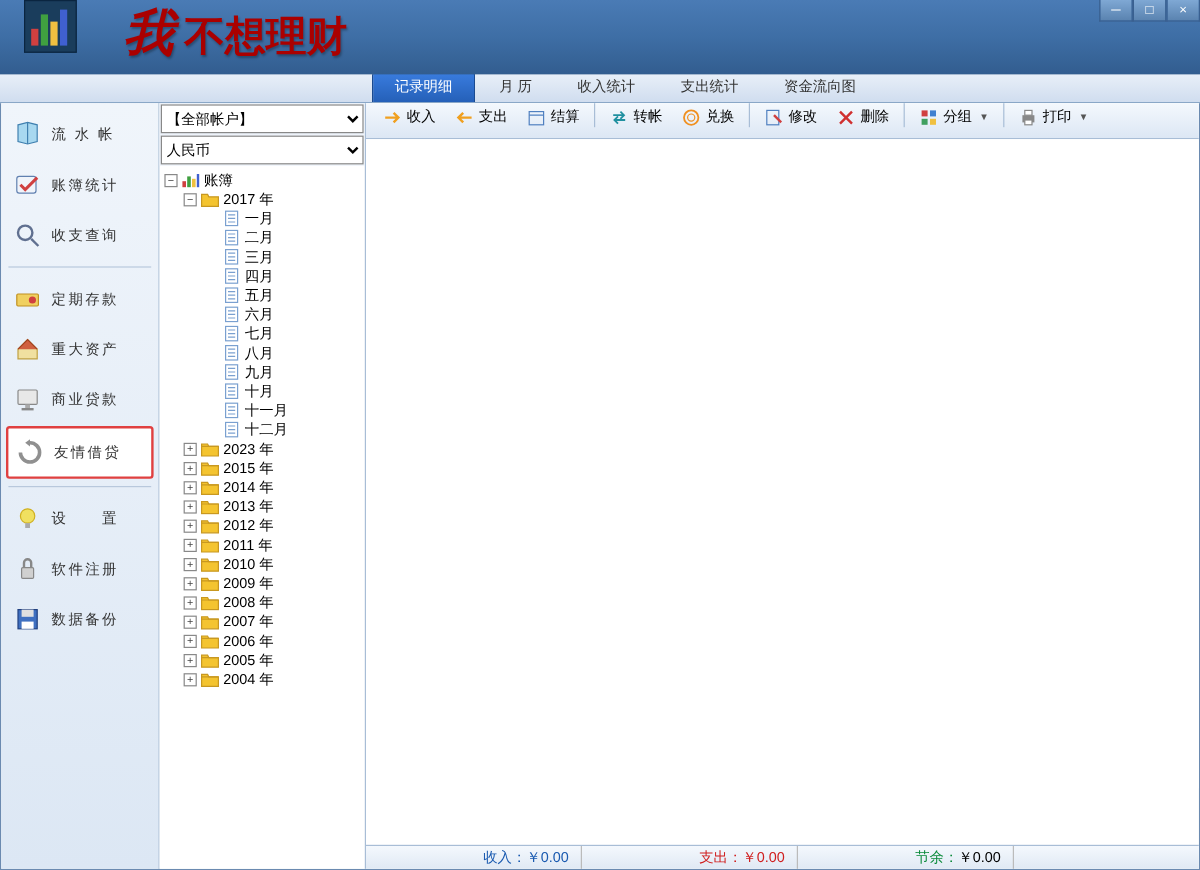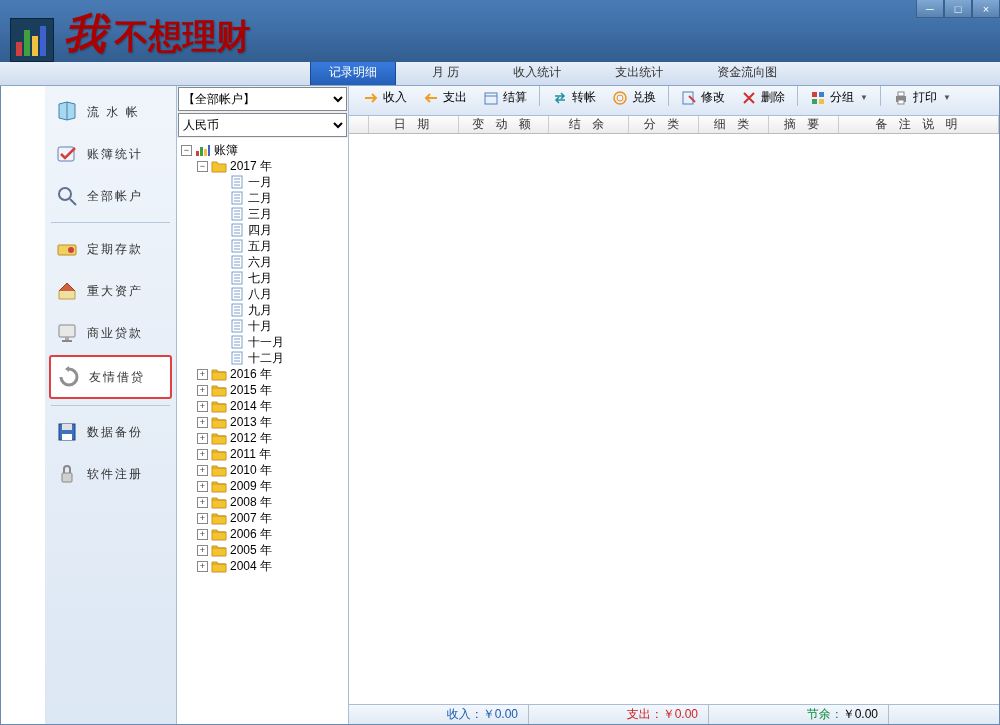--- a/index.html
+++ b/index.html
@@ -1,36 +1,36 @@
 <!DOCTYPE html>
 <html><head>
 <meta charset="utf-8">
 <style>
 * { box-sizing: border-box; margin: 0; padding: 0; }
 body { font-family: "Microsoft YaHei", SimSun, sans-serif; font-size: 12px; background: #fff; width: 1000px; height: 725px; overflow: hidden; }
 
 
-.titlebar { height: 62px; background: linear-gradient(to bottom, #4a7bb5 0%, #3e6ea5 50%, #325d8f 100%); display: flex; align-items: flex-end; padding-left: 10px; position: relative; }
+.titlebar { height: 62px; background: linear-gradient(to bottom, #4a7bb5 0%, #3e6ea5 50%, #325d8f 100%); display: flex; align-items: flex-start; padding-left: 20px; position: relative; gap: 29px; }
 .titlebar .logo { width: 44px; height: 44px; background: #1a3d5c; border: 1px solid #0a2540; display: flex; align-items: center; justify-content: center; margin-right: 10px; }
 .titlebar .logo svg { width: 36px; height: 36px; }
 .titlebar .apptitle { color: #a00; font-size: 34px; font-weight: bold; font-family: "KaiTi", "STKaiti", serif; text-shadow: 1px 1px 2px rgba(0,0,0,0.3); }
 .titlebar .apptitle .wo { font-size: 42px; font-style: italic; }
 .window-controls { position: absolute; right: 0; top: 0; display: flex; }
 .window-controls div { width: 28px; height: 18px; background: linear-gradient(to bottom, #7fa8d4, #5a83b0); border: 1px solid #3a6090; border-top: none; display: flex; align-items: center; justify-content: center; color: #fff; font-size: 11px; cursor: pointer; }
 
 
 .tabbar { height: 24px; background: linear-gradient(to bottom, #e8eff8, #d0ddef); border-bottom: 1px solid #8aa7c7; display: flex; align-items: flex-end; padding-left: 310px; }
-.tabbar .tab { padding: 4px 18px; background: transparent; color: #333; cursor: pointer; border-radius: 4px 4px 0 0; margin-right: 18px; font-size: 12px; }
+.tabbar .tab { padding: 4px 18px; background: transparent; color: #333; cursor: pointer; border-radius: 4px 4px 0 0; margin-right: 2px; font-size: 12px; }
 .tabbar .tab.active { background: linear-gradient(to bottom, #3a7de0, #2560b8); color: #fff; border: 1px solid #1a4a90; border-bottom: none; }
 
 
 .main { display: flex; height: calc(725px - 62px - 24px); border: 1px solid #6b8ab0; border-top: none; }
 
 
-.sidebar { width: 132px; background: linear-gradient(to bottom, #f0f5fb, #dce7f4); border-right: 1px solid #a8bdd6; padding: 6px 4px; display: flex; flex-direction: column; gap: 2px; overflow-y: auto; margin-left: 44px; }
+.sidebar { width: 132px; background: linear-gradient(to bottom, #f0f5fb, #dce7f4); border-right: 1px solid #a8bdd6; padding: 6px 4px; display: flex; flex-direction: column; gap: 2px; overflow-y: auto; }
 .sidebar-item { display: flex; align-items: center; padding: 8px 6px; cursor: pointer; border-radius: 3px; gap: 8px; }
 .sidebar-item.selected { background: #fff; border: 2px solid #e04040; }
 .sidebar-item .icon { width: 24px; height: 24px; flex-shrink: 0; display: flex; align-items: center; justify-content: center; }
 .sidebar-item .label { font-size: 12px; color: #333; letter-spacing: 2px; }
 .sidebar-sep { height: 1px; background: #b8c8dc; margin: 4px 2px; }
 
 
 .treepanel { width: 172px; border-right: 1px solid #a8bdd6; display: flex; flex-direction: column; background: #fff; }
 .treepanel select { width: 100%; height: 24px; font-size: 12px; border: 1px solid #888; background: #fff; }
 .treepanel .combo-wrap { padding: 1px; background: #e8eff8; }
@@ -109,21 +109,21 @@
         </span>
       <span class="label">账簿统计</span>
     </div>
     <div class="sidebar-item">
       <span class="icon">
           <svg width="24" height="24" viewBox="0 0 24 24">
             <circle cx="10" cy="10" r="6" fill="none" stroke="#607090" stroke-width="2"></circle>
             <line x1="15" y1="15" x2="21" y2="21" stroke="#607090" stroke-width="2"></line>
           </svg>
         </span>
-      <span class="label">全部帐户</span>
+      <span class="label">收支查询</span>
     </div>
     <div class="sidebar-sep"></div>
     <div class="sidebar-item">
       <span class="icon">
           <svg width="24" height="24" viewBox="0 0 24 24">
             <rect x="3" y="8" width="18" height="10" rx="1" fill="#f0d060" stroke="#c09020"></rect>
             <circle cx="16" cy="13" r="3" fill="#d04040"></circle>
           </svg>
         </span>
       <span class="label">定期存款</span>
@@ -153,35 +153,44 @@
             <path d="M12 4 A8 8 0 1 1 4 12" fill="none" stroke="#909090" stroke-width="3"></path>
             <path d="M12 1 L12 7 L8 4 Z" fill="#909090"></path>
           </svg>
         </span>
       <span class="label">友情借贷</span>
     </div>
     <div class="sidebar-sep"></div>
     <div class="sidebar-item">
       <span class="icon">
           <svg width="24" height="24" viewBox="0 0 24 24">
+            <circle cx="12" cy="10" r="6" fill="#f0e060" stroke="#d0b020"></circle>
+            <rect x="10" y="16" width="4" height="4" fill="#aaa"></rect>
+          </svg>
+        </span>
+      <span class="label">设　　置</span>
+    </div>
+    <div class="sidebar-item">
+      <span class="icon">
+          <svg width="24" height="24" viewBox="0 0 24 24">
+            <rect x="7" y="11" width="10" height="9" rx="1" fill="#d0d0d0" stroke="#888"></rect>
+            <path d="M9 11 L9 7 A3 3 0 0 1 15 7 L15 11" fill="none" stroke="#888" stroke-width="2"></path>
+          </svg>
+        </span>
+      <span class="label">软件注册</span>
+    </div>
+    <div class="sidebar-item">
+      <span class="icon">
+          <svg width="24" height="24" viewBox="0 0 24 24">
             <rect x="4" y="4" width="16" height="16" fill="#4070c0" stroke="#204080"></rect>
             <rect x="7" y="4" width="10" height="6" fill="#e0e0e0"></rect>
             <rect x="7" y="14" width="10" height="6" fill="#fff"></rect>
           </svg>
         </span>
       <span class="label">数据备份</span>
-    </div>
-    <div class="sidebar-item">
-      <span class="icon">
-          <svg width="24" height="24" viewBox="0 0 24 24">
-            <rect x="7" y="11" width="10" height="9" rx="1" fill="#d0d0d0" stroke="#888"></rect>
-            <path d="M9 11 L9 7 A3 3 0 0 1 15 7 L15 11" fill="none" stroke="#888" stroke-width="2"></path>
-          </svg>
-        </span>
-      <span class="label">软件注册</span>
     </div>
   </div>
 
   <div class="treepanel">
     <div class="combo-wrap"><select><option>【全部帐户】</option></select></div>
     <div class="combo-wrap"><select><option>人民币</option></select></div>
     <div class="tree" id="tree">
         <div class="tree-node">
           <span class="tree-toggle">−</span>
           <span class="tree-icon">
@@ -350,21 +359,21 @@
         </div>
         <div class="tree-node">
           <span class="tree-spacer" style="width:16px"></span>
           <span class="tree-toggle">+</span>
           <span class="tree-icon">
             <svg width="16" height="14" viewBox="0 0 16 14">
               <path d="M1 3 L6 3 L7 5 L15 5 L15 13 L1 13 Z" class="folder"></path>
               <path d="M1 5 L15 5" stroke="#c89820"></path>
             </svg>
           </span>
-          <span>2016 年</span>
+          <span>2023 年</span>
         </div>
         <div class="tree-node">
           <span class="tree-spacer" style="width:16px"></span>
           <span class="tree-toggle">+</span>
           <span class="tree-icon">
             <svg width="16" height="14" viewBox="0 0 16 14">
               <path d="M1 3 L6 3 L7 5 L15 5 L15 13 L1 13 Z" class="folder"></path>
               <path d="M1 5 L15 5" stroke="#c89820"></path>
             </svg>
           </span>
@@ -578,30 +587,20 @@
               <rect x="3" y="6" width="10" height="6" fill="#888"></rect>
               <rect x="5" y="2" width="6" height="4" fill="#fff" stroke="#888"></rect>
               <rect x="5" y="10" width="6" height="4" fill="#fff" stroke="#888"></rect>
             </svg>
           </span>
           <span>打印</span>
           <span class="dropdown-arrow">▼</span>
         </div>
     </div>
 
-    <div class="grid-header">
-      <div style="width:20px"></div>
-      <div style="width:90px">日 期</div>
-      <div style="width:90px">变 动 额</div>
-      <div style="width:80px">结  余</div>
-      <div style="width:70px">分  类</div>
-      <div style="width:70px">细  类</div>
-      <div style="width:70px">摘  要</div>
-      <div style="flex:1">备 注 说 明</div>
-    </div>
     <div class="grid-body"></div>
 
     <div class="statusbar">
       <div class="cell" style="width:180px;justify-content:flex-end">
           <span class="blue">收入：</span>
           <span class="blue">￥0.00</span>
         </div>
       <div class="cell" style="width:180px;justify-content:flex-end">
           <span class="red">支出：</span>
           <span class="red">￥0.00</span>

